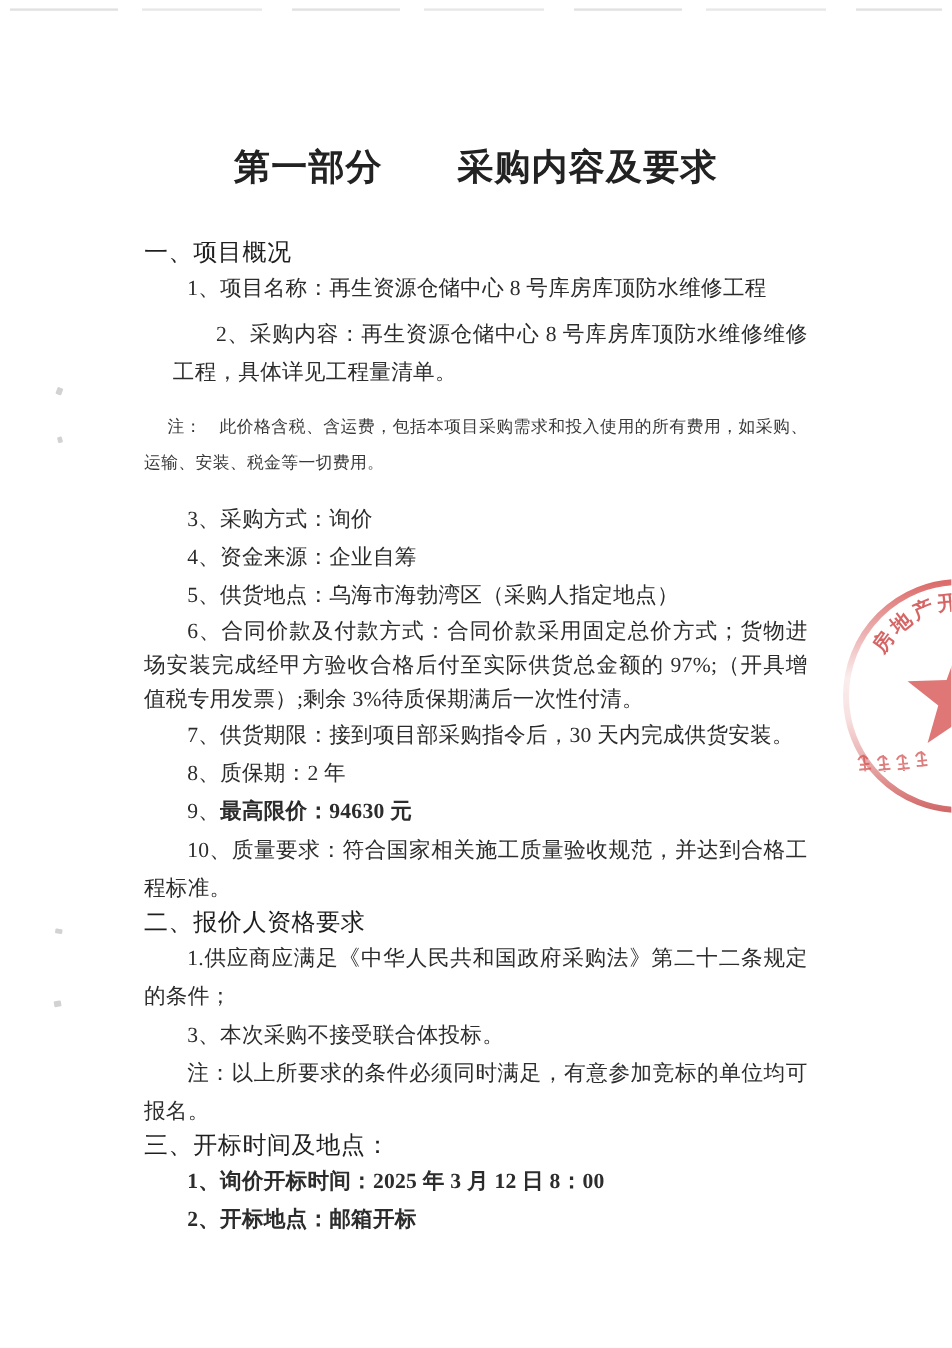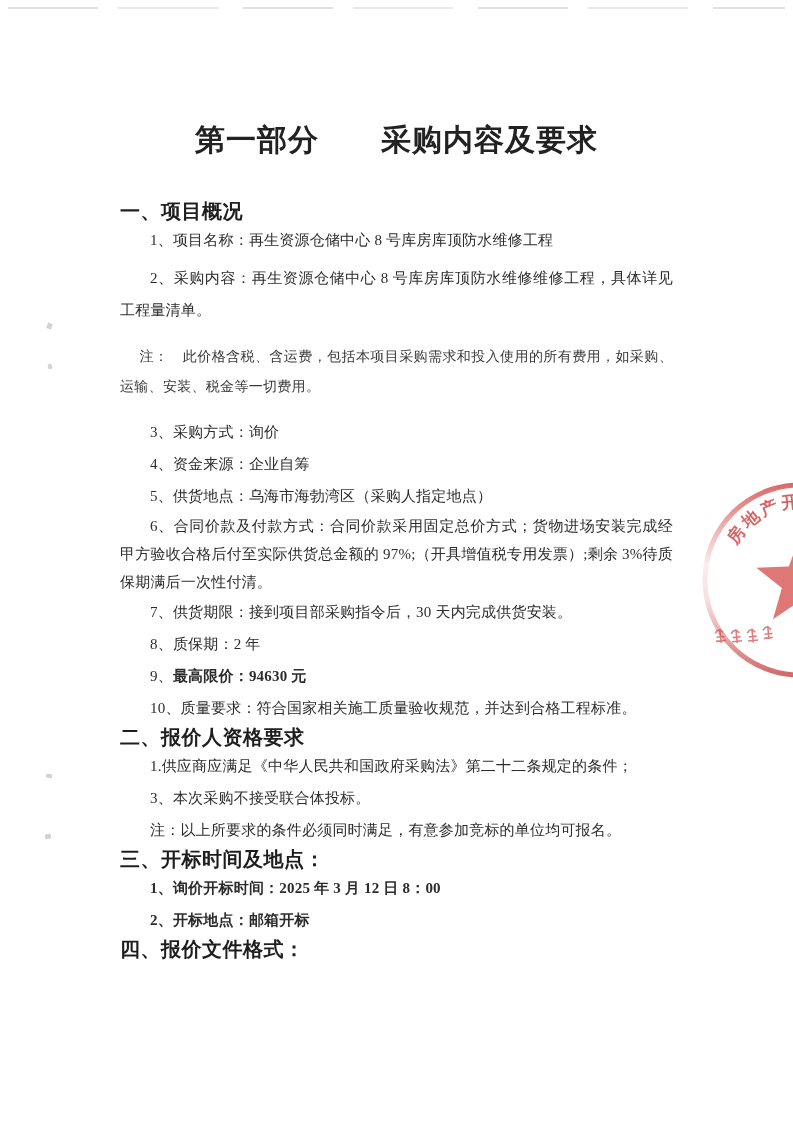--- a/index.html
+++ b/index.html
@@ -28,30 +28,30 @@
 
   .doc { position:absolute; left:120px; top:0; width:553px; }
 
   .title {
     margin:118px 0 0 0;
     font-size:30px; line-height:44px; font-weight:700;
     text-align:center; letter-spacing:1px; color:#222;
     white-space:nowrap;
   }
   .h {
-    font-size:20px; line-height:26px; font-weight:700;
+    font-size:20px; line-height:26px; font-weight:400;
     margin:0; color:#1e1e1e; letter-spacing:.5px;
   }
   .h-first { margin-top:36px; }
   .p {
-    font-size:15px; line-height:32px; margin:0;
+    font-size:18px; line-height:32px; margin:0;
     text-indent:2em; text-align:justify; letter-spacing:.2px;
   }
   .p.tight { line-height:28px; }
-  .p.mt6 { margin-top:6px; }
+  .p.mt6 { margin-top:6px;margin-left:24px; }
   .note {
     font-size:14px; line-height:30px; margin:16px 0 14px 0;
     text-indent:1.4em; text-align:justify; color:#383838; letter-spacing:.3px;
   }
   .b { font-weight:700; }
   .page-number {
     position:absolute; top:1038px; left:0; width:793px;
     text-align:center; font-size:15px; color:#444;
   }
   .stamp-svg {

